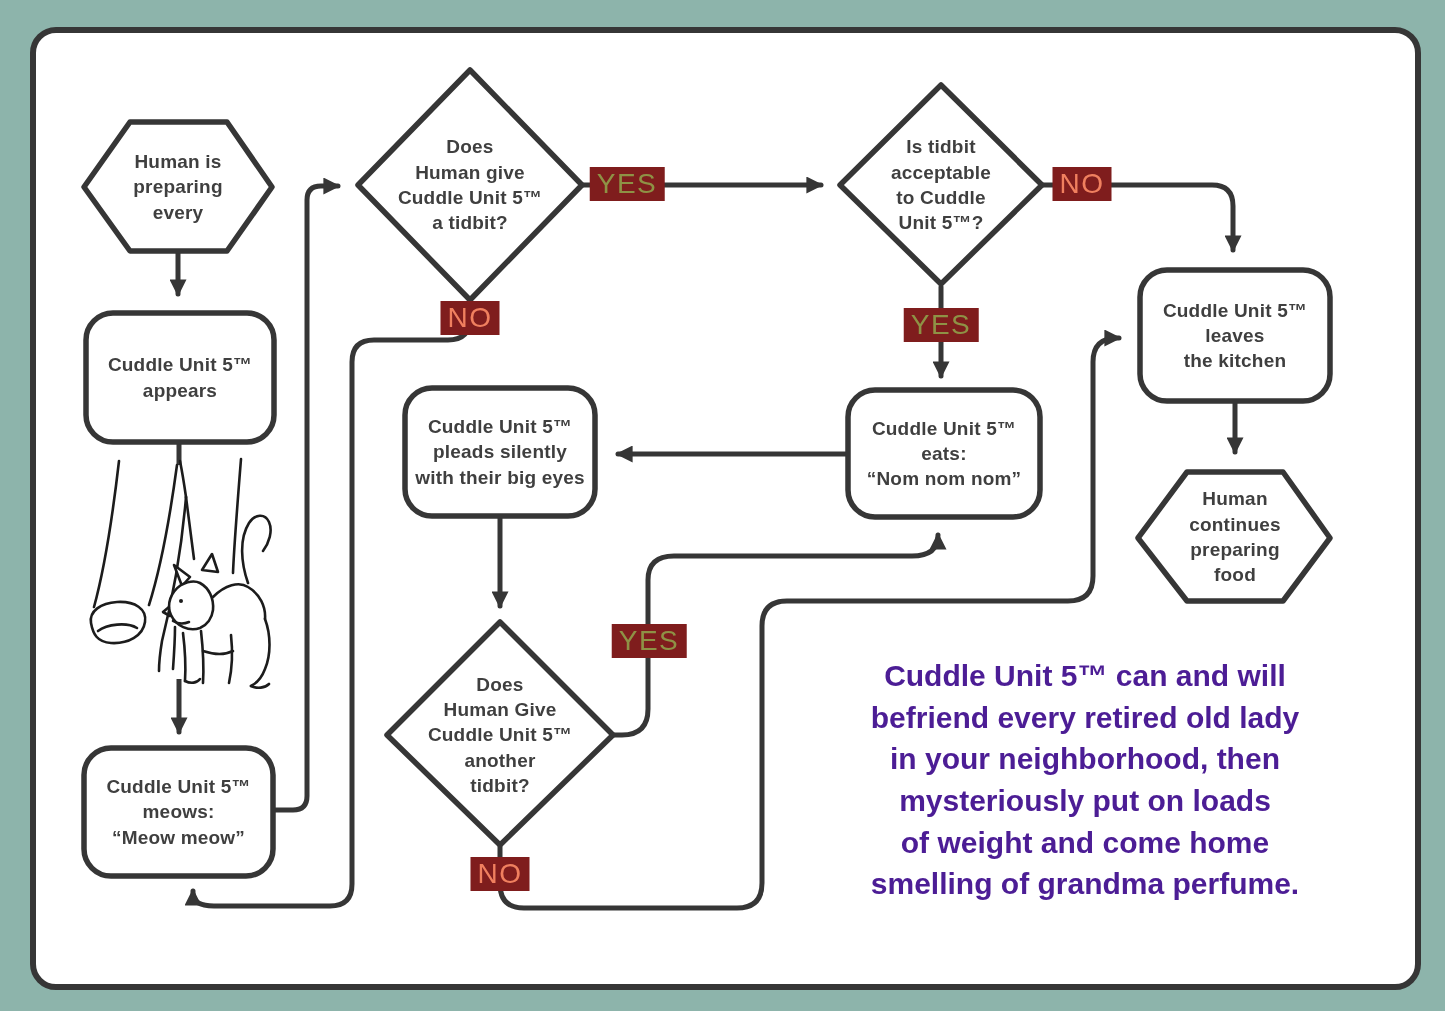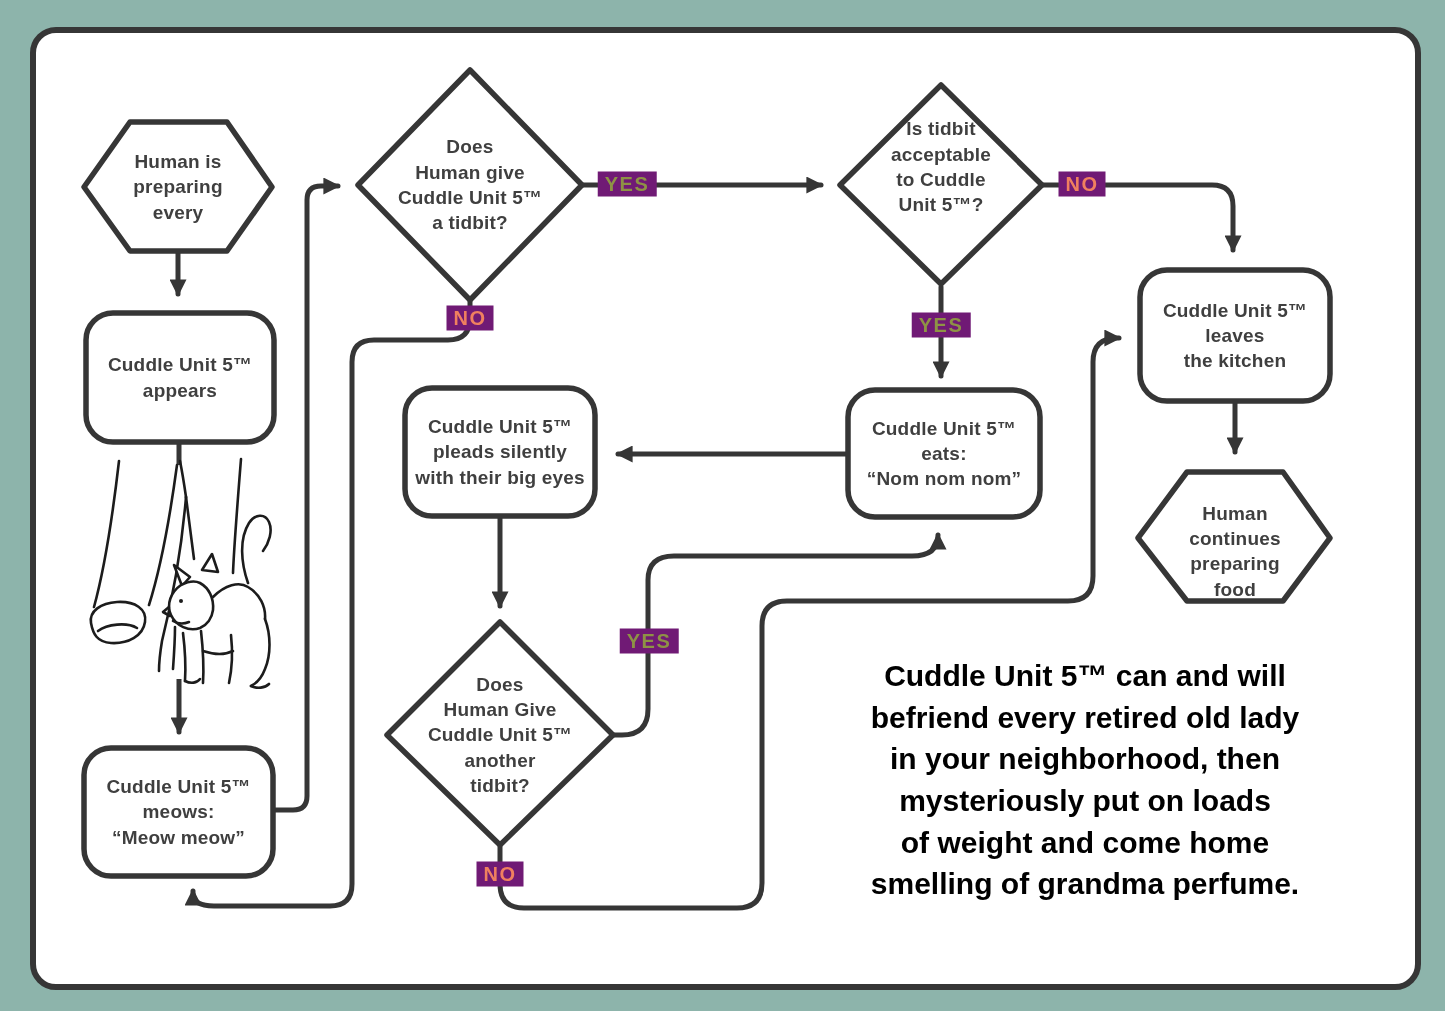--- a/index.html
+++ b/index.html
@@ -4,28 +4,28 @@
 <style>
   html,body{margin:0;padding:0;background:#8db4ab;}
   #stage{position:relative;width:1445px;height:1011px;background:#8db4ab;overflow:hidden;
          font-family:"Liberation Sans","DejaVu Sans",sans-serif;}
   #card{position:absolute;left:30px;top:27px;width:1379px;height:951px;background:#ffffff;
         border:6px solid #363636;border-radius:26px;}
   #wires{position:absolute;left:0;top:0;width:1445px;height:1011px;}
   .node-label{position:absolute;display:flex;align-items:center;justify-content:center;}
   .node-label span{white-space:pre-line;text-align:center;font-size:19px;line-height:1.33;
         font-weight:700;color:#3f3f3f;letter-spacing:.2px;}
-  .edge-label{position:absolute;transform:translate(-50%,-50%);background:#701a75;
-        padding:1px 7px;font-size:20px;font-weight:700;letter-spacing:1.5px;}
+  .edge-label{position:absolute;transform:translate(-50%,-50%);background:#7f1d1d;
+        padding:1px 7px;font-size:28px;font-weight:400;letter-spacing:1.5px;}
   .yes{color:#8e9245;}
   .no{color:#f0805f;}
   #caption{position:absolute;left:842px;top:650px;width:486px;height:260px;
         display:flex;align-items:center;justify-content:center;}
   #caption span{white-space:pre-line;text-align:center;font-size:30px;line-height:1.39;
-        font-weight:700;color:#000000;}
+        font-weight:700;color:#4c1d95;}
 </style>
 </head>
 <body>
 
 <div id="stage">
   <div id="card"></div>
 
   <svg id="wires" viewBox="0 0 1445 1011" xmlns="http://www.w3.org/2000/svg">
     <defs>
       <marker id="ah" viewBox="0 0 10 10" refX="8.6" refY="5" markerWidth="3.6" markerHeight="3.4" orient="auto-start-reverse" markerUnits="strokeWidth">
@@ -98,21 +98,21 @@
     <span>Human is
 preparing
 every</span>
   </div>
   <div class="node-label" style="left:368px;top:110px;width:204px;height:150px;">
     <span>Does
 Human give
 Cuddle Unit 5™
 a tidbit?</span>
   </div>
-  <div class="node-label" style="left:845px;top:92px;width:192px;height:150px;">
+  <div class="node-label" style="left:845px;top:110px;width:192px;height:150px;">
     <span>Is tidbit
 acceptable
 to Cuddle
 Unit 5™?</span>
   </div>
   <div class="node-label" style="left:86px;top:313px;width:188px;height:129px;">
     <span>Cuddle Unit 5™
 appears</span>
   </div>
   <div class="node-label" style="left:84px;top:748px;width:189px;height:128px;">
@@ -128,21 +128,21 @@
   <div class="node-label" style="left:848px;top:390px;width:192px;height:127px;">
     <span>Cuddle Unit 5™
 eats:
 “Nom nom nom”</span>
   </div>
   <div class="node-label" style="left:1140px;top:270px;width:190px;height:131px;">
     <span>Cuddle Unit 5™
 leaves
 the kitchen</span>
   </div>
-  <div class="node-label" style="left:1142px;top:472px;width:186px;height:130px;align-items:flex-end;">
+  <div class="node-label" style="left:1142px;top:472px;width:186px;height:130px;">
     <span>Human
 continues
 preparing
 food</span>
   </div>
   <div class="node-label" style="left:395px;top:655px;width:210px;height:160px;">
     <span>Does
 Human Give
 Cuddle Unit 5™
 another

